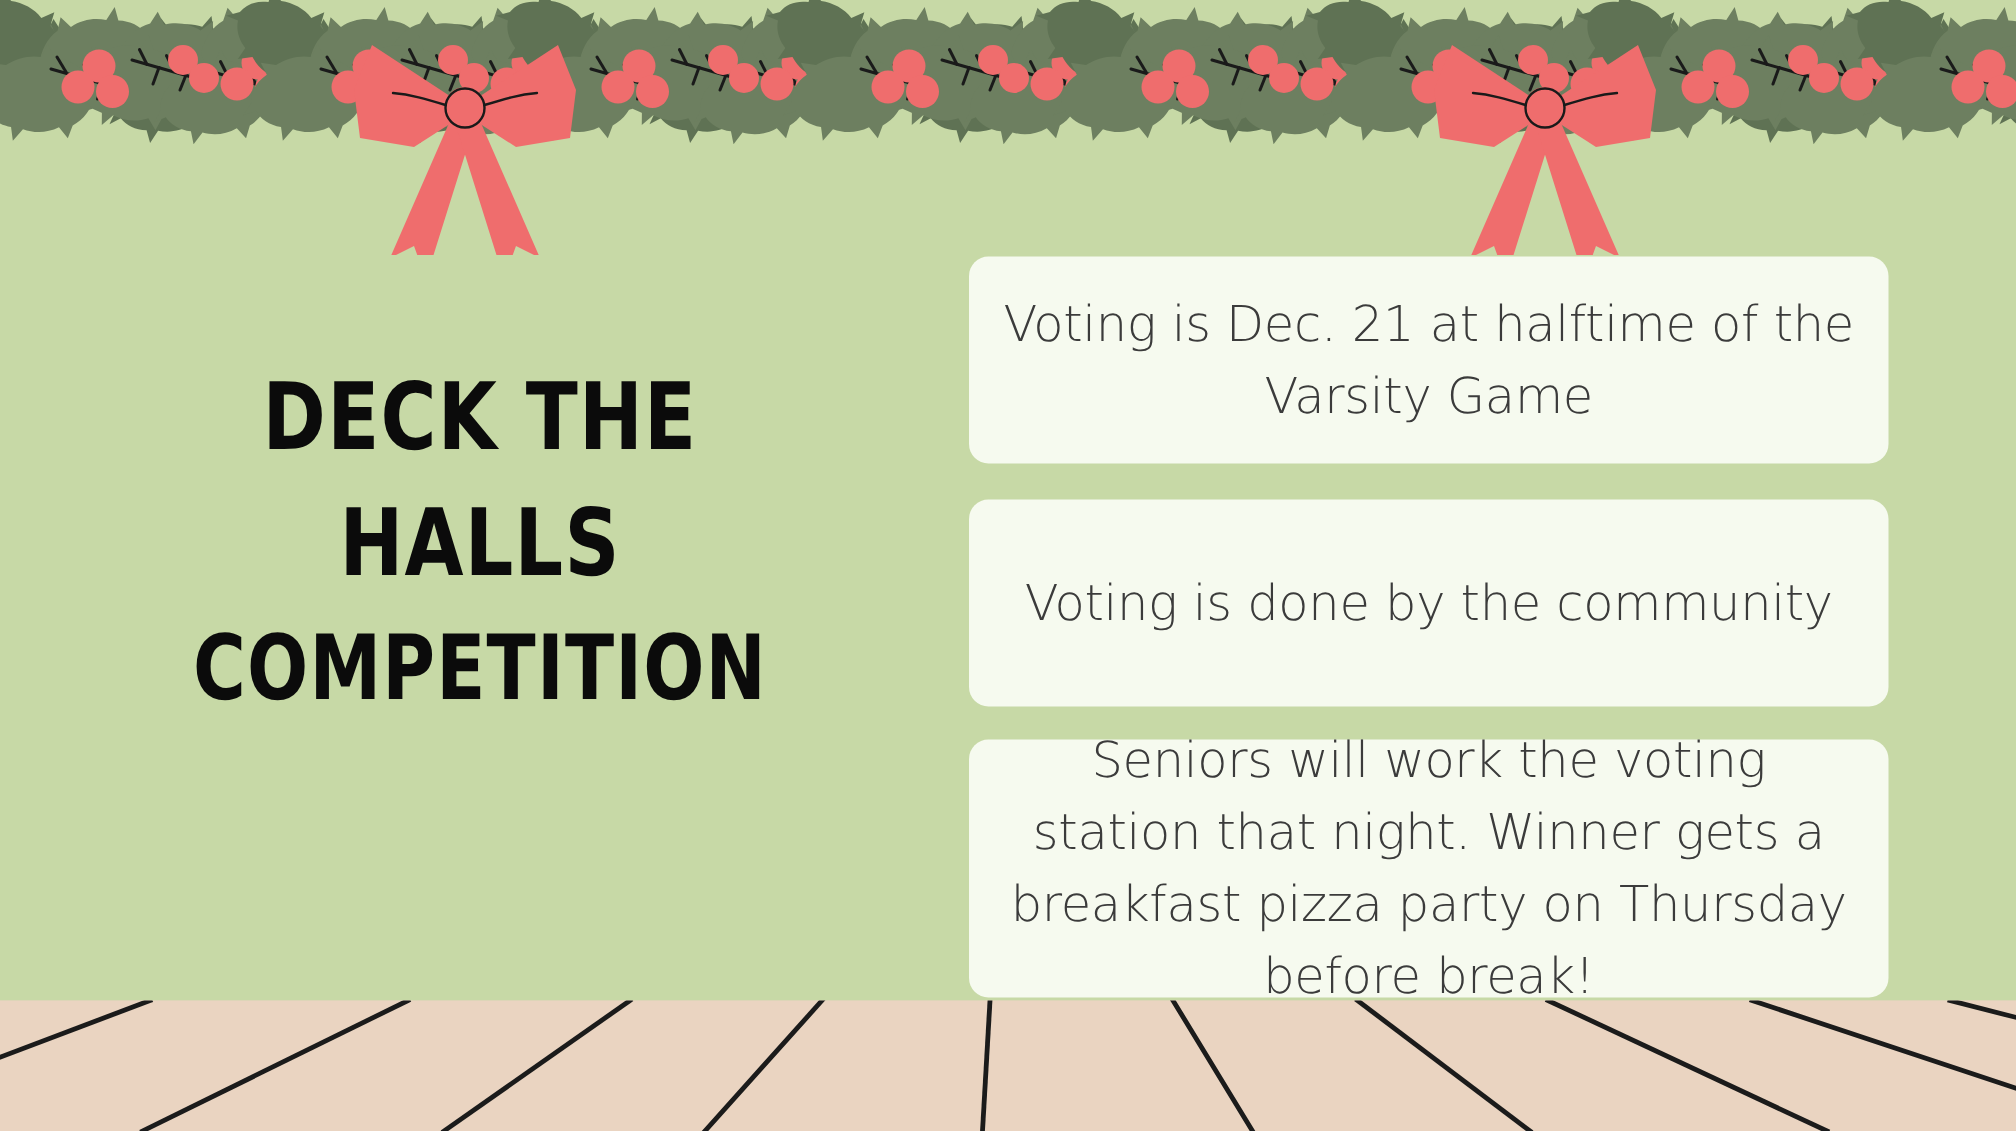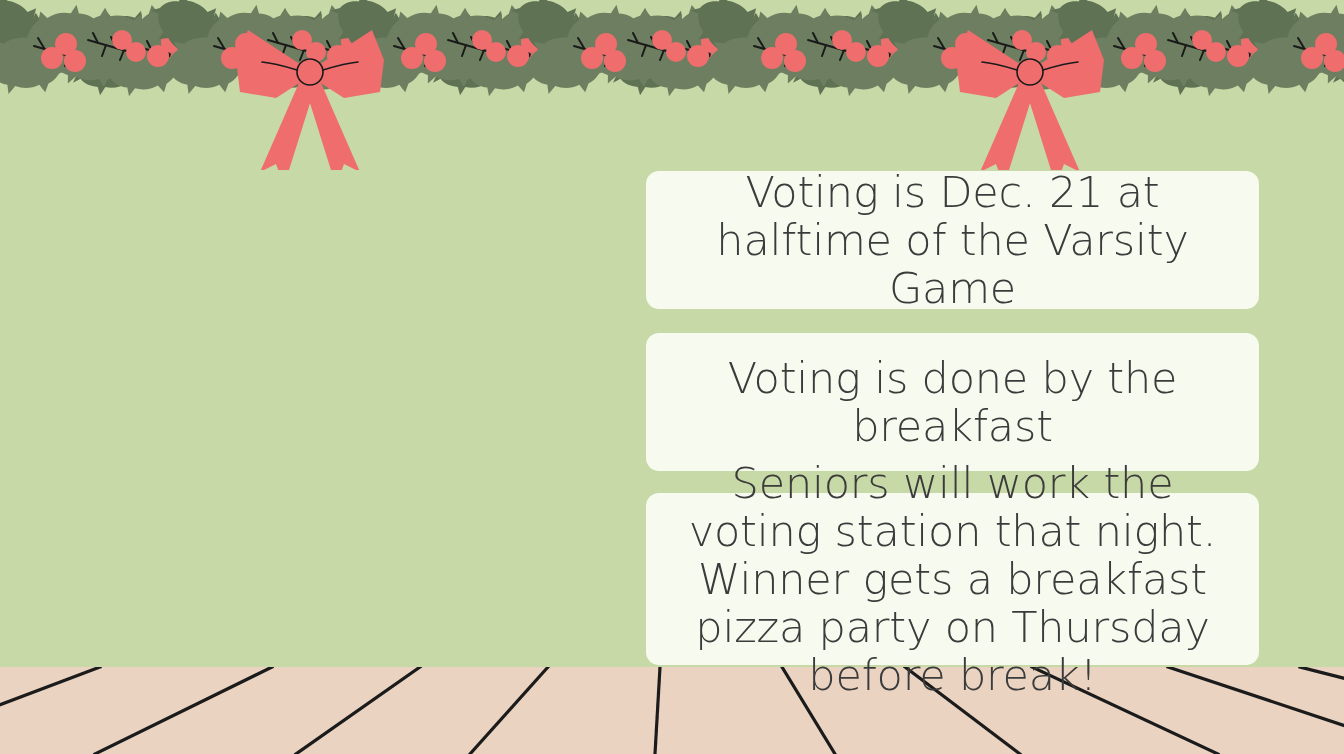--- a/index.html
+++ b/index.html
@@ -74,21 +74,21 @@
     box-sizing: border-box;
     padding: 10px 22px;
   }
   .info-card p {
     margin: 0;
     width: 100%;
     text-align: center;
     color: #3b3b3b;
     font-family: "DejaVu Sans", sans-serif;
     font-weight: 300;
-    font-size: 43px;
+    font-size: 33px;
     line-height: 48px;
     letter-spacing: -0.2px;
   }
   #info-card-1 { top: 171px; height: 138px; }
   #info-card-2 { top: 333px; height: 138px; }
   #info-card-3 { top: 493px; height: 172px; z-index: 4; }
 
   
   #floor {
     position: absolute;
@@ -213,27 +213,32 @@
 
       <g>
         <use href="#holly-bow" transform="translate(310,68)"></use>
       </g>
       <g>
         <use href="#holly-bow" transform="translate(1030,68)"></use>
       </g>
     </svg>
   </div>
 
+  <div id="title-block">
+    <span class="title-line">DECK THE</span>
+    <span class="title-line">HALLS</span>
+    <span class="title-line long">COMPETITION</span>
+  </div>
 
   <div class="info-card" id="info-card-1">
     <p>Voting is Dec. 21 at halftime of the Varsity Game</p>
   </div>
 
   <div class="info-card" id="info-card-2">
-    <p>Voting is done by the breakfast</p>
+    <p>Voting is done by the community</p>
   </div>
 
   <div class="info-card" id="info-card-3">
     <p>Seniors will work the voting station that night. Winner gets a breakfast pizza party on Thursday before break!</p>
   </div>
 
   <div id="floor">
     <svg viewBox="0 0 1344 87" xmlns="http://www.w3.org/2000/svg">
       <rect x="0" y="0" width="1344" height="87" fill="#ead4c1"></rect>
       <g stroke="#1b1b1b" stroke-width="3.2" fill="none" stroke-linecap="square">

